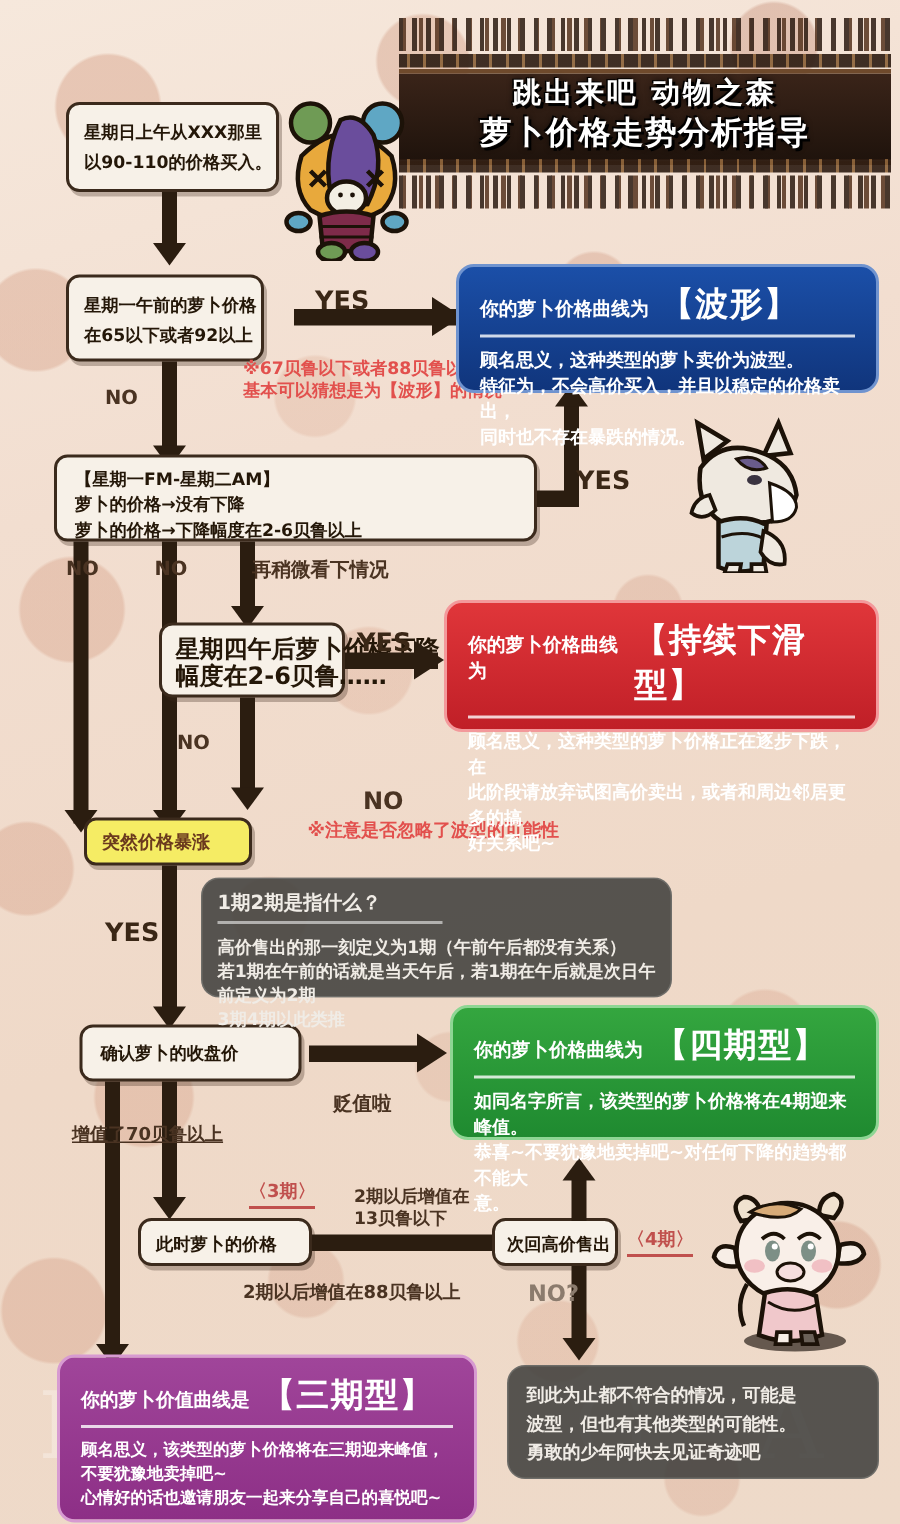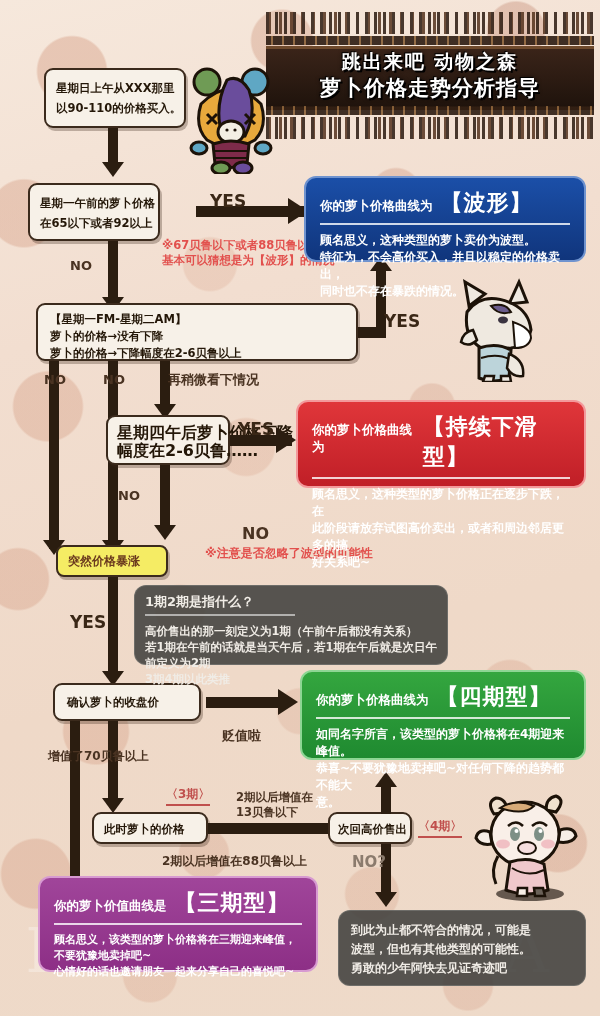--- a/index.html
+++ b/index.html
@@ -178,21 +178,21 @@
     <path d="M62 98 l1 8 h10 l-2 -8z" fill="#6a6158" stroke="#1c1208" stroke-width="2.5"></path>
   </svg>
 
   <div class="node" style="left:44px;top:68px;width:142px;height:60px;padding:8px 10px;font-size:11.5px;line-height:20px;">
     <span class="ln">星期日上午从XXX那里</span>
     <span class="ln">以90-110的价格买入。</span>
   </div>
   <div class="bar" style="left:108px;top:128px;width:10px;height:36px;"></div>
   <div class="arrow-d" style="left:102px;top:162px;"></div>
 
-  <div class="node" style="left:28px;top:183px;width:132px;height:58px;padding:8px 10px;font-size:11.5px;line-height:20px;">
+  <div class="node" style="left:44px;top:183px;width:132px;height:58px;padding:8px 10px;font-size:11.5px;line-height:20px;">
     <span class="ln">星期一午前的萝卜价格</span>
     <span class="ln">在65以下或者92以上</span>
   </div>
 
   <div class="bar" style="left:196px;top:206px;width:108px;height:11px;"></div>
   <div class="arrow-r" style="left:288px;top:198px;"></div>
   <div class="lbl big" style="left:210px;top:191px;">YES</div>
 
   <div class="note" style="left:162px;top:238px;">
     <span>※67贝鲁以下或者88贝鲁以上的场合也</span><br>
@@ -255,21 +255,21 @@
   </div>
 
   <div class="bar" style="left:206px;top:697px;width:82px;height:11px;"></div>
   <div class="arrow-r" style="left:278px;top:689px;"></div>
   <div class="lbl" style="left:222px;top:679px;font-size:13px;margin-top:48px;">贬值啦</div>
 
   <div class="bar" style="left:70px;top:721px;width:10px;height:182px;"></div>
   <div class="arrow-d" style="left:64px;top:896px;"></div>
   <div class="bar" style="left:108px;top:721px;width:10px;height:85px;"></div>
   <div class="arrow-d" style="left:102px;top:798px;"></div>
-  <div class="lbl" style="left:48px;top:748px;font-size:12px;">增值了70贝鲁以上</div>
+  <div class="lbl" style="left:48px;top:748px;font-size:12px;text-decoration:underline;">增值了70贝鲁以上</div>
 
   <div class="phase" style="left:166px;top:786px;">〈3期〉</div>
 
   <div class="node" style="left:92px;top:812px;width:116px;height:32px;padding:8px 10px;font-size:11.5px;">
     <span class="ln">此时萝卜的价格</span>
   </div>
 
   <div class="bar" style="left:208px;top:823px;width:120px;height:11px;"></div>
   <div class="lbl" style="left:236px;top:790px;font-size:11.5px;line-height:15px;">
     <span>2期以后增值在</span><br>
@@ -335,21 +335,21 @@
       <span class="ttl">【四期型】</span>
     </div>
     <div class="rule"></div>
     <div class="body">
       <span>如同名字所言，该类型的萝卜价格将在4期迎来峰值。</span><br>
       <span>恭喜~不要犹豫地卖掉吧~对任何下降的趋势都不能大</span><br>
       <span>意。</span>
     </div>
   </div>
 
-  <div class="panel purple" style="left:38px;top:876px;width:280px;height:96px;">
+  <div class="panel purple" style="left:38px;top:903px;width:280px;height:112px;">
     <div class="hdr">
       <span class="pre">你的萝卜价值曲线是</span>
       <span class="ttl">【三期型】</span>
     </div>
     <div class="rule"></div>
     <div class="body" style="font-size:11px;line-height:16px;">
       <span>顾名思义，该类型的萝卜价格将在三期迎来峰值，</span><br>
       <span>不要犹豫地卖掉吧~</span><br>
       <span>心情好的话也邀请朋友一起来分享自己的喜悦吧~</span>
     </div>

